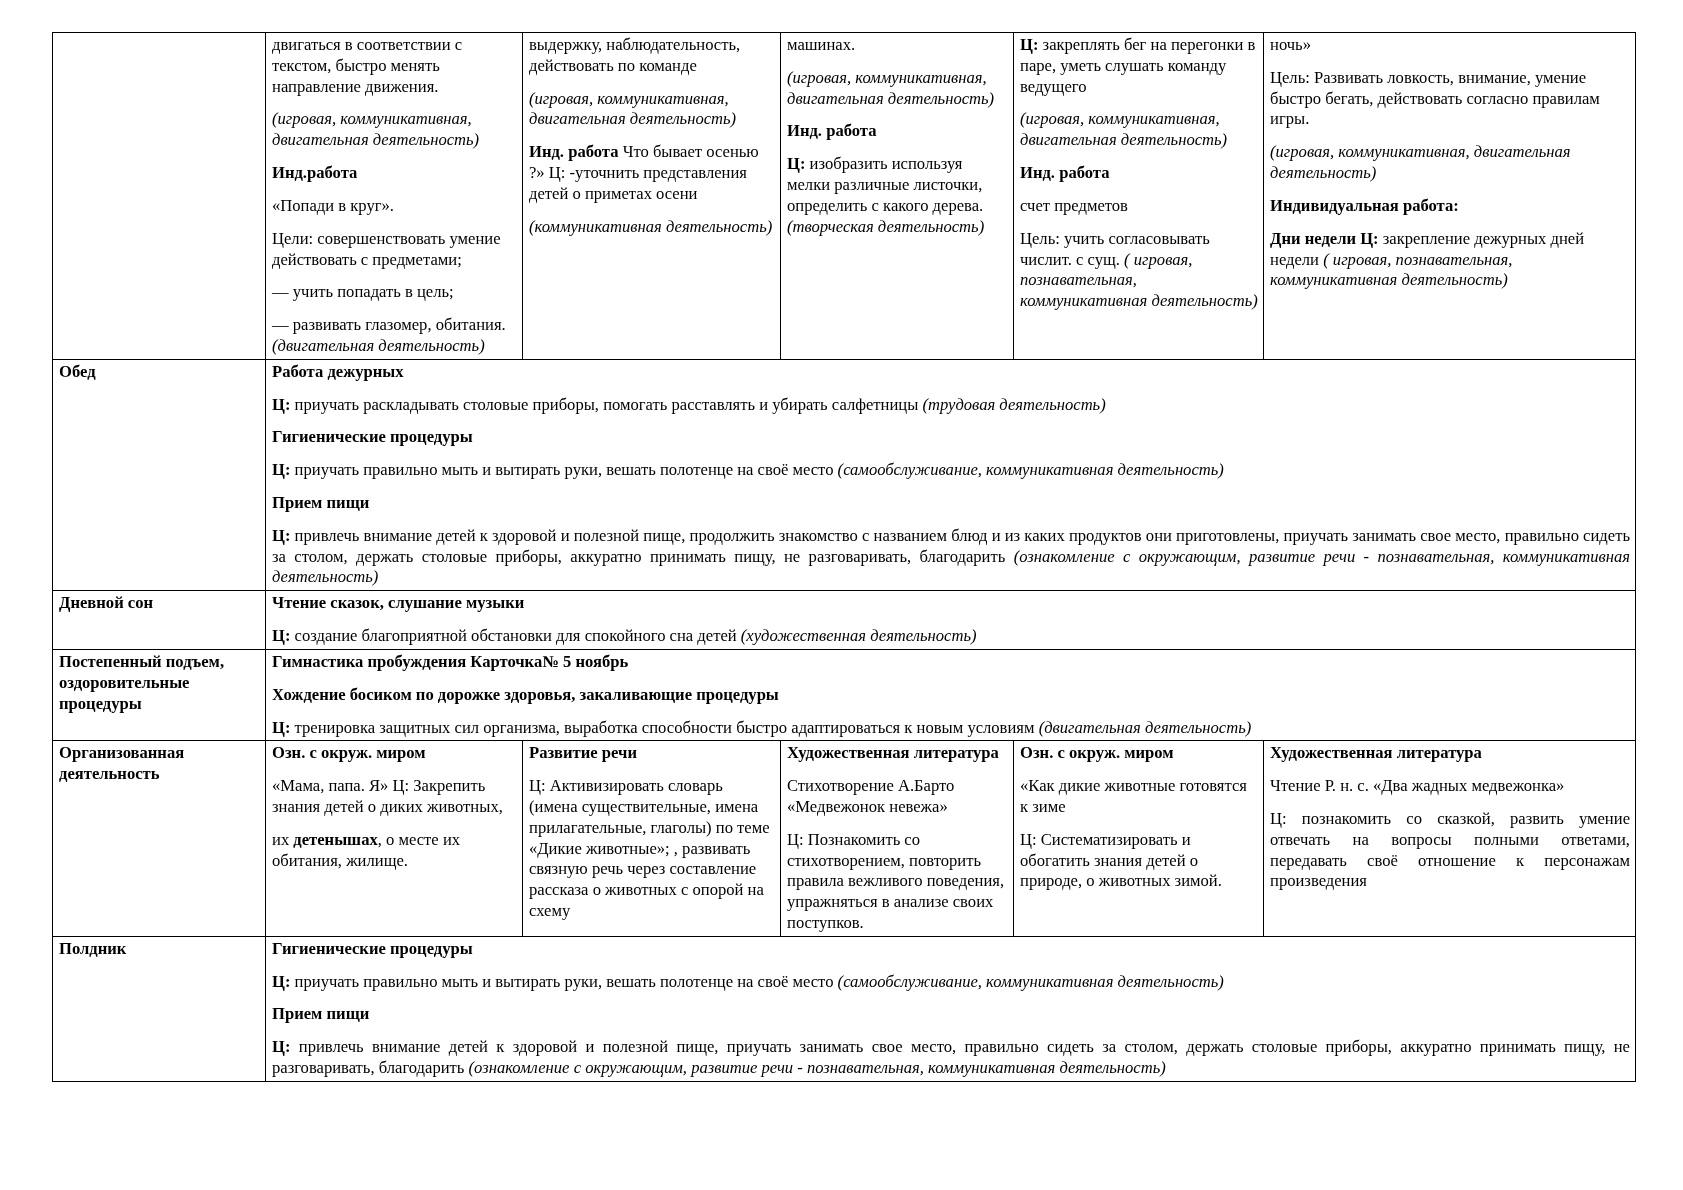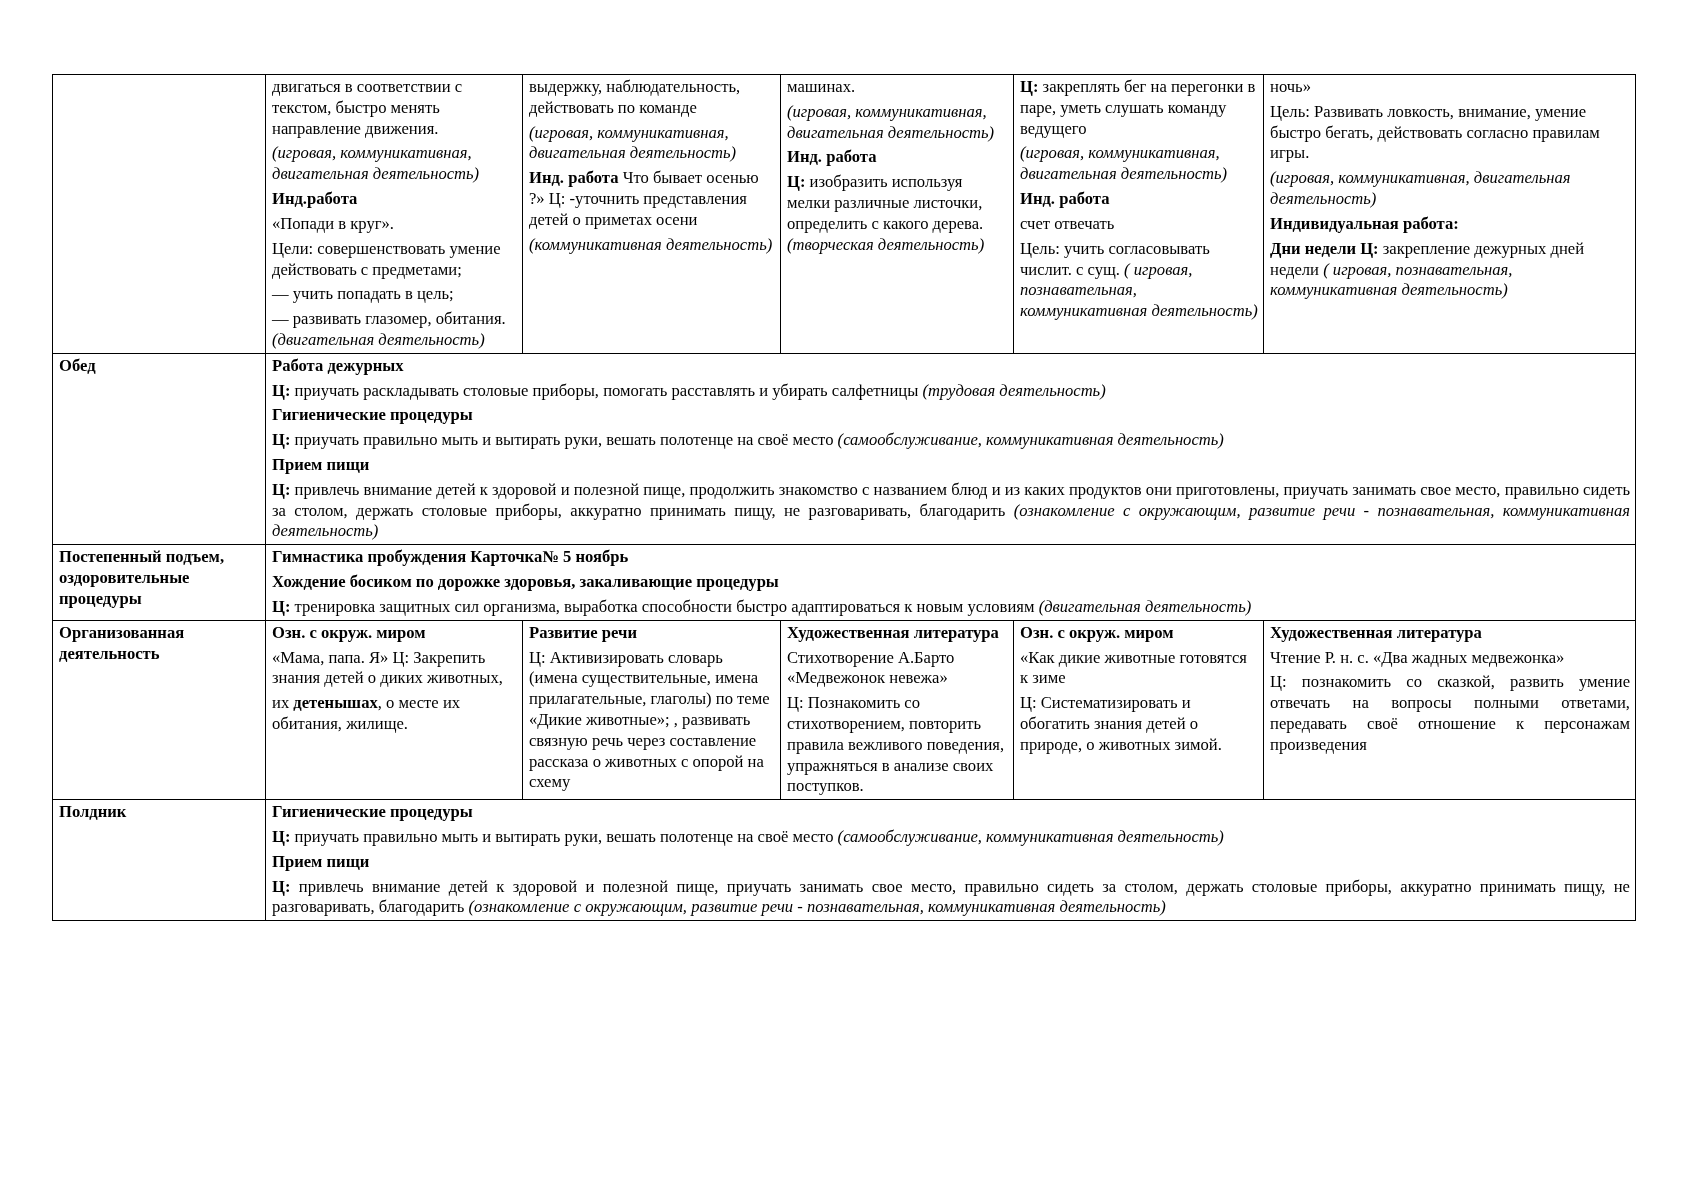--- a/index.html
+++ b/index.html
@@ -12,21 +12,21 @@
     height: 1190px;
     font-family: "Liberation Serif", serif;
     color: #000000;
     overflow: hidden;
   }
   .page {
     position: relative;
     width: 1683px;
     height: 853px;
     box-sizing: border-box;
-    padding: 74px 48px 0 52px;
+    padding: 32px 48px 0 52px;
   }
   table.plan {
     width: 1583px;
     border-collapse: collapse;
     table-layout: fixed;
     font-size: 16.6px;
     line-height: 1.255;
   }
   table.plan td {
     border: 1px solid #000000;
@@ -43,21 +43,21 @@
   col.c-5 { width: 372px; }
 
   .b { font-weight: bold; }
   .i { font-style: italic; }
 
   td.label-cell {
     font-weight: bold;
     padding-top: 3px;
   }
   .p { margin: 0; }
-  .p + .p { margin-top: 4px; }
+  .p + .p { margin-top: 12px; }
 
   .head-center {
     display: block;
     font-weight: bold;
   }
   .blk-just { text-align: justify; }
 
   
   td.wide { padding-left: 7px; padding-right: 7px; }
 
@@ -102,21 +102,21 @@
           <div class="p">машинах.</div>
           <div class="p i"> (игровая, коммуникативная, двигательная деятельность)</div>
           <div class="p b">Инд. работа</div>
           <div class="p"><span class="b">Ц:</span><span> изобразить используя мелки различные листочки, определить с какого дерева. </span><span class="i">(творческая деятельность)</span></div>
         </td>
 
         <td class="topcell">
           <div class="p"><span class="b">Ц:</span><span> закреплять  бег на перегонки в паре, уметь слушать команду ведущего</span></div>
           <div class="p i">(игровая, коммуникативная, двигательная деятельность)</div>
           <div class="p b">Инд. работа</div>
-          <div class="p">счет отвечать</div>
+          <div class="p">счет предметов</div>
           <div class="p"><span>Цель: учить согласовывать числит. с сущ. </span><span class="i">( игровая, познавательная, коммуникативная деятельность)</span></div>
         </td>
 
         <td class="topcell">
           <div class="p">ночь»</div>
           <div class="p">Цель: Развивать ловкость, внимание, умение быстро бегать, действовать согласно правилам игры.</div>
           <div class="p i"> (игровая, коммуникативная, двигательная деятельность)</div>
           <div class="p b">Индивидуальная работа:</div>
           <div class="p"><span class="b">Дни недели Ц:</span><span> закрепление дежурных дней недели </span><span class="i">( игровая, познавательная, коммуникативная деятельность)</span></div>
         </td>
@@ -128,20 +128,27 @@
         <td class="wide" colspan="5">
           <div class="p head-center">Работа дежурных</div>
           <div class="p"><span class="b">Ц:</span><span> приучать раскладывать столовые приборы, помогать расставлять и убирать салфетницы </span><span class="i">(трудовая деятельность)</span></div>
           <div class="p head-center">Гигиенические процедуры</div>
           <div class="p"><span class="b">Ц:</span><span> приучать правильно мыть и вытирать руки, вешать полотенце на своё место </span><span class="i">(самообслуживание, коммуникативная деятельность)</span></div>
           <div class="p head-center">Прием пищи</div>
           <div class="p blk-just"><span class="b">Ц:</span><span> привлечь внимание детей к здоровой и полезной  пище,  продолжить знакомство  с названием блюд и из каких продуктов они приготовлены, приучать занимать свое место, правильно сидеть за столом, держать столовые приборы, аккуратно принимать пищу, не разговаривать, благодарить </span><span class="i">(ознакомление с окружающим, развитие речи - познавательная, коммуникативная деятельность)</span></div>
         </td>
       </tr>
 
+      <tr>
+        <td class="label-cell">Дневной сон</td>
+        <td class="wide" colspan="5">
+          <div class="p head-center">Чтение сказок, слушание музыки</div>
+          <div class="p"><span class="b">Ц:</span><span> создание благоприятной обстановки  для спокойного сна детей </span><span class="i">(художественная  деятельность)</span></div>
+        </td>
+      </tr>
 
       <tr>
         <td class="label-cell">Постепенный подъем, оздоровительные процедуры</td>
         <td class="wide" colspan="5">
           <div class="p head-center">Гимнастика пробуждения Карточка№ 5 ноябрь</div>
           <div class="p head-center">Хождение босиком по дорожке здоровья, закаливающие процедуры</div>
           <div class="p"><span class="b">Ц:</span><span> тренировка защитных сил организма, выработка способности быстро адаптироваться к новым условиям </span><span class="i">(двигательная деятельность)</span></div>
         </td>
       </tr>
 

